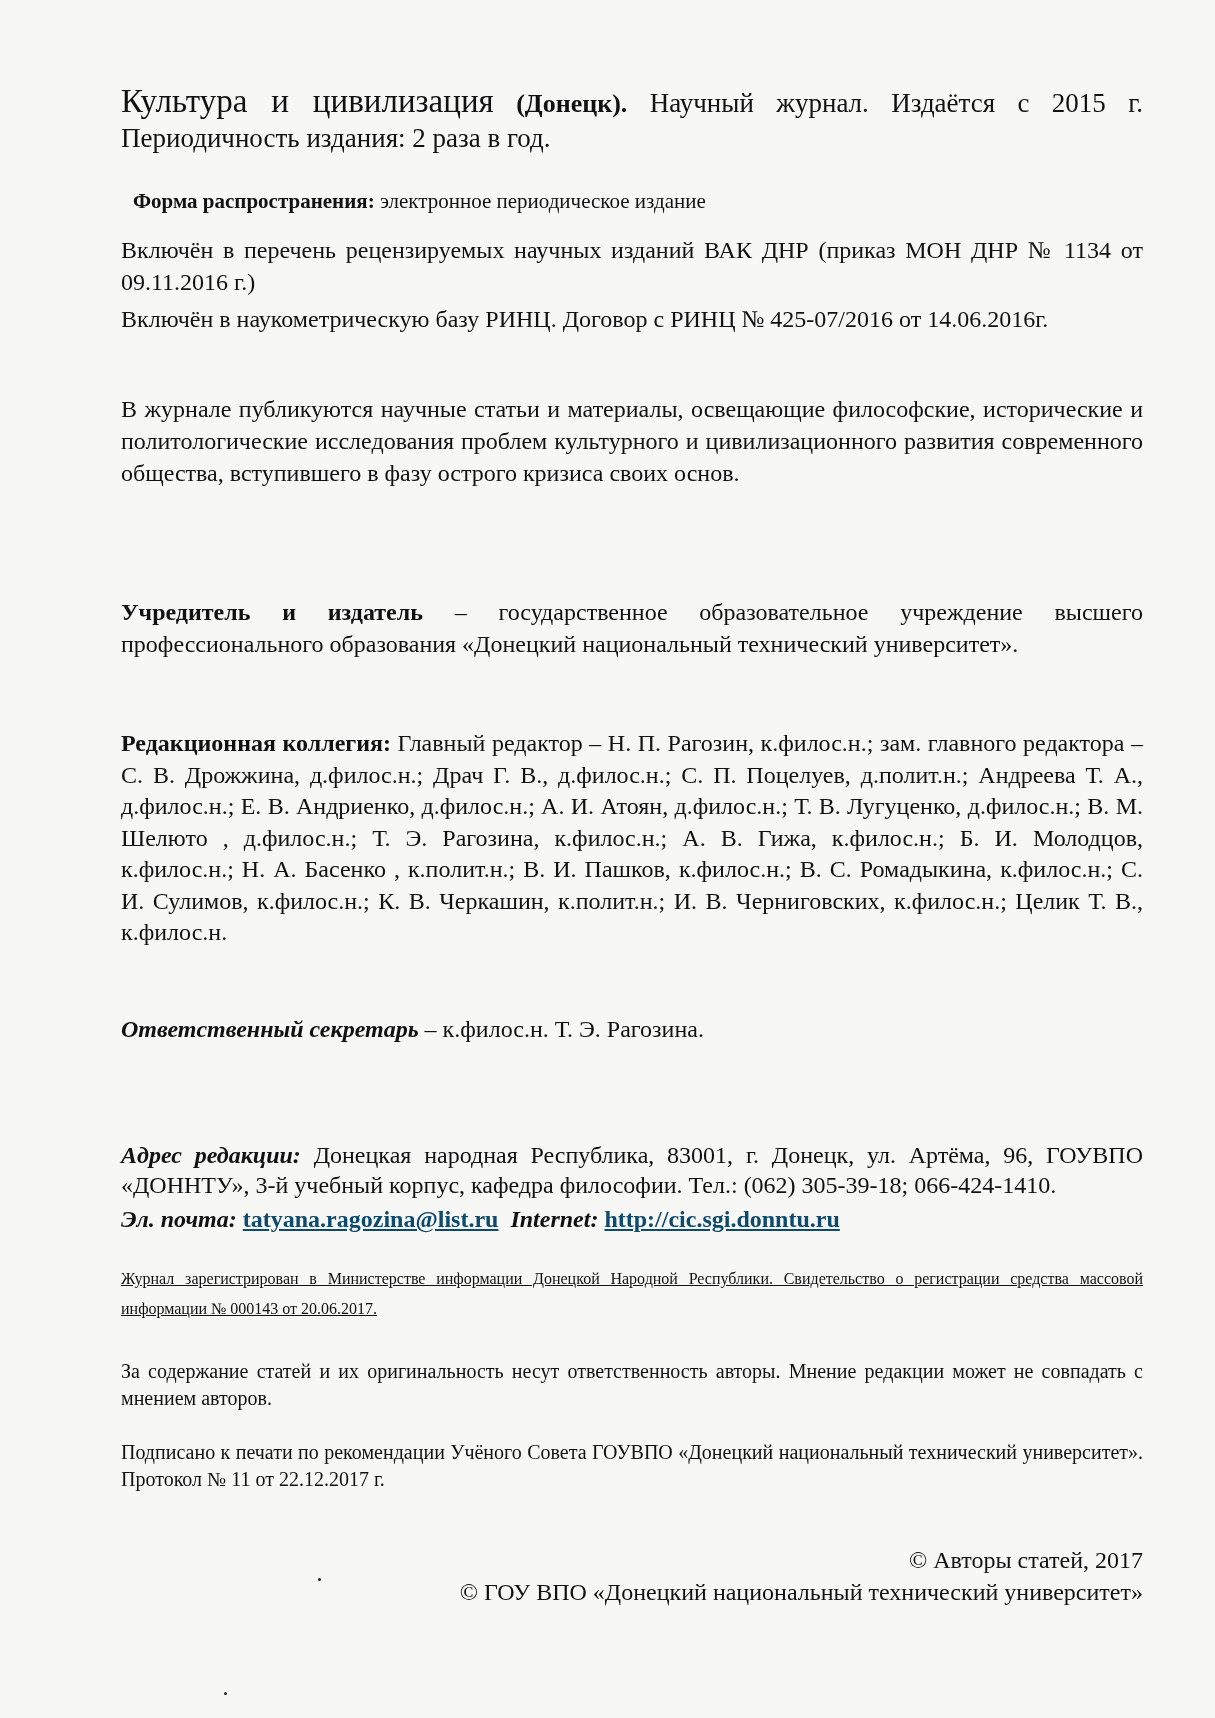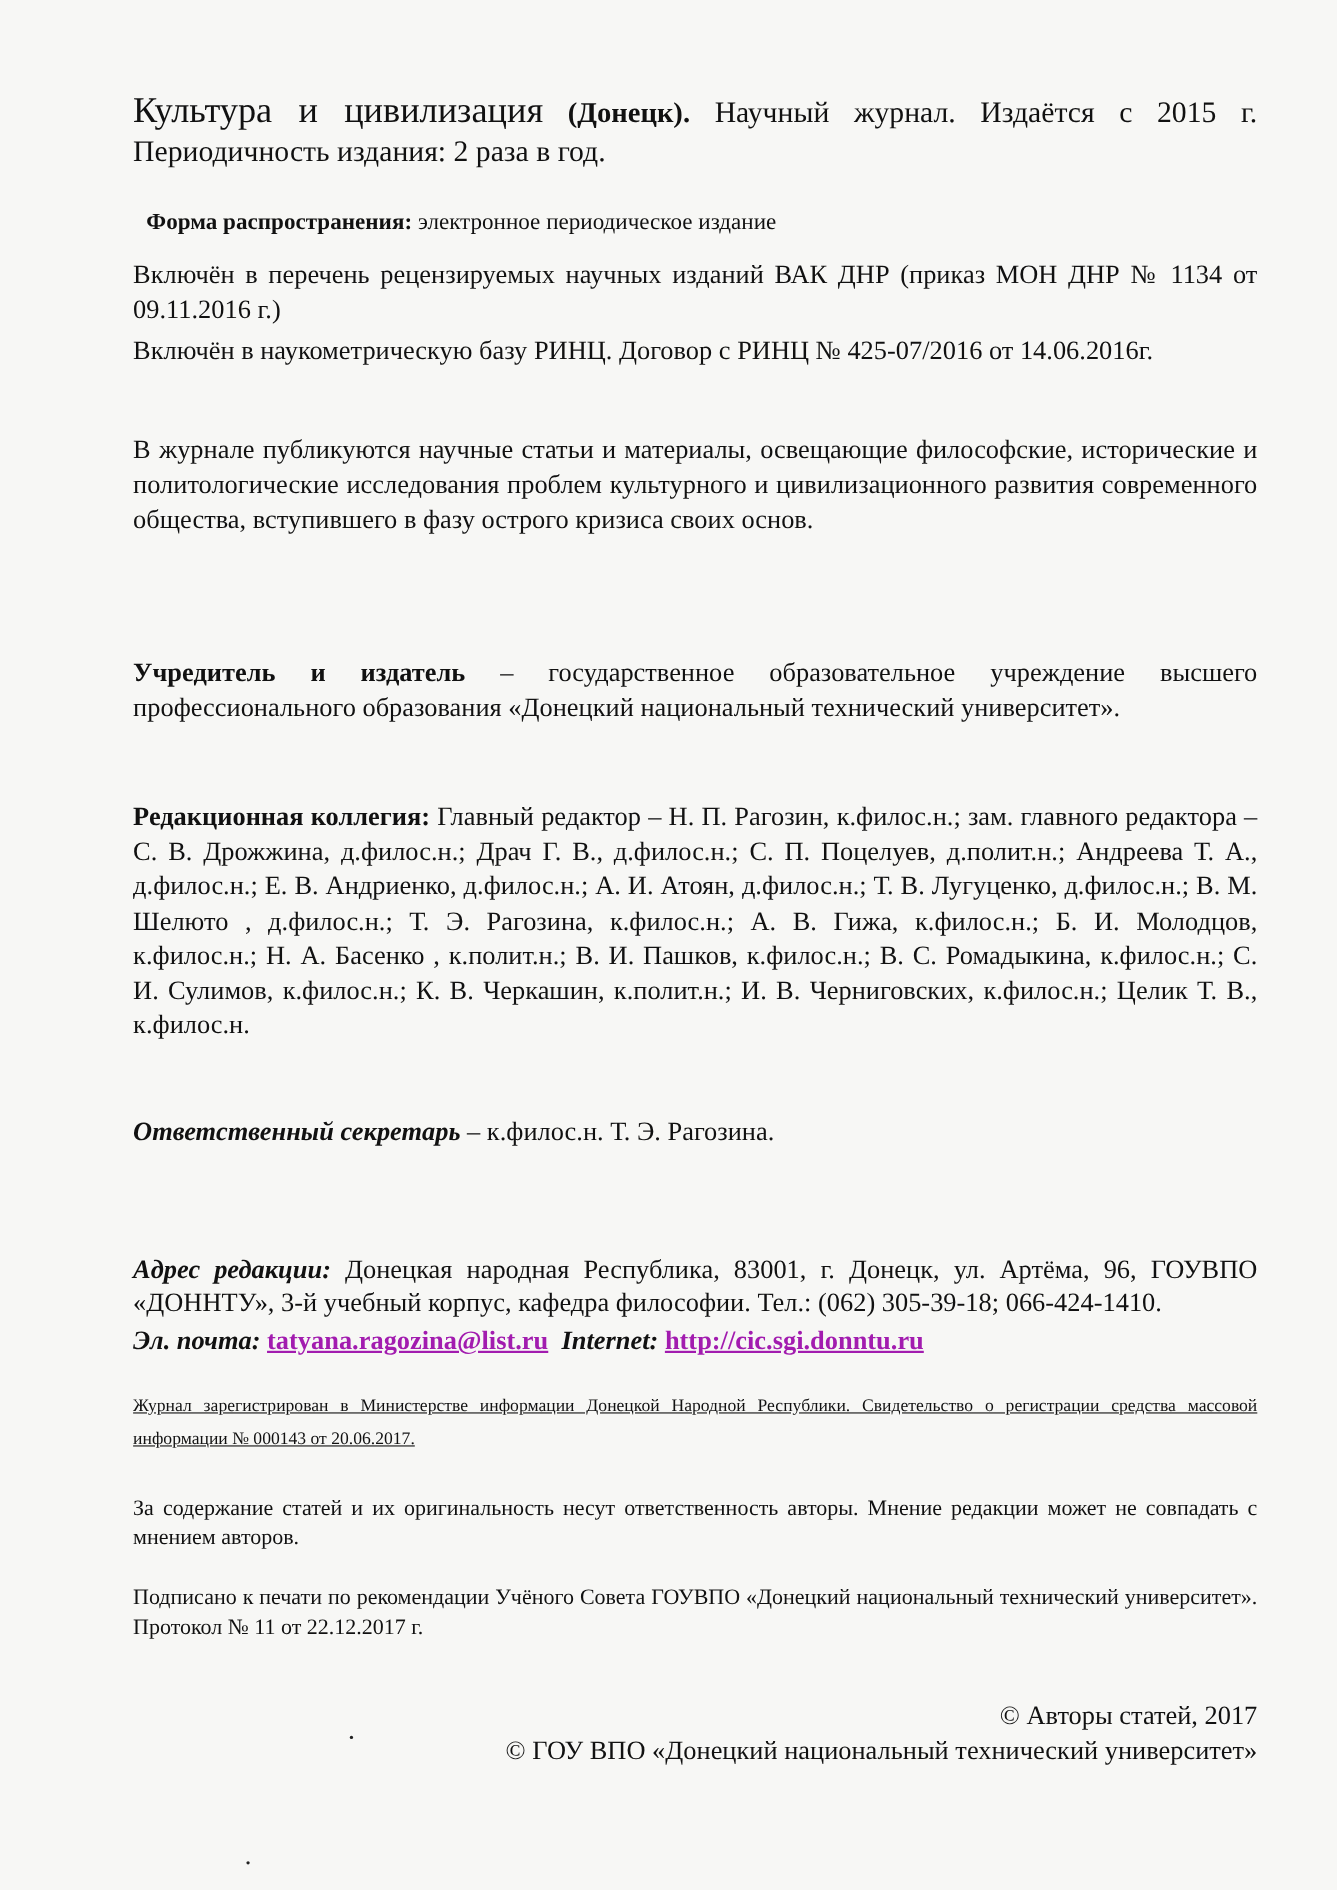--- a/index.html
+++ b/index.html
@@ -12,21 +12,21 @@
     color: #111;
   }
   .page {
     position: absolute;
     left: 121px; top: 0;
     width: 1022px;
   }
   .blk { position: absolute; left: 0; width: 1022px; text-align: justify; }
   .b { font-weight: bold; }
   .bi { font-weight: bold; font-style: italic; }
-  a { color: #a21caf; font-weight: bold; }
+  a { color: #0c4a6e; font-weight: bold; }
   .title-line { font-size: 27px; line-height: 34px; }
   .title-big { font-size: 33px; font-weight: normal; }
   .title-mid { font-size: 26px; font-weight: bold; }
   .s21 { font-size: 21px; line-height: 31px; }
   .s24 { font-size: 24px; line-height: 32px; }
   .s20 { font-size: 20px; line-height: 27px; }
   .right { text-align: right; }
   .dot { position: absolute; width: 3px; height: 3px; background: #222; border-radius: 50%; }
 </style>
 </head>

